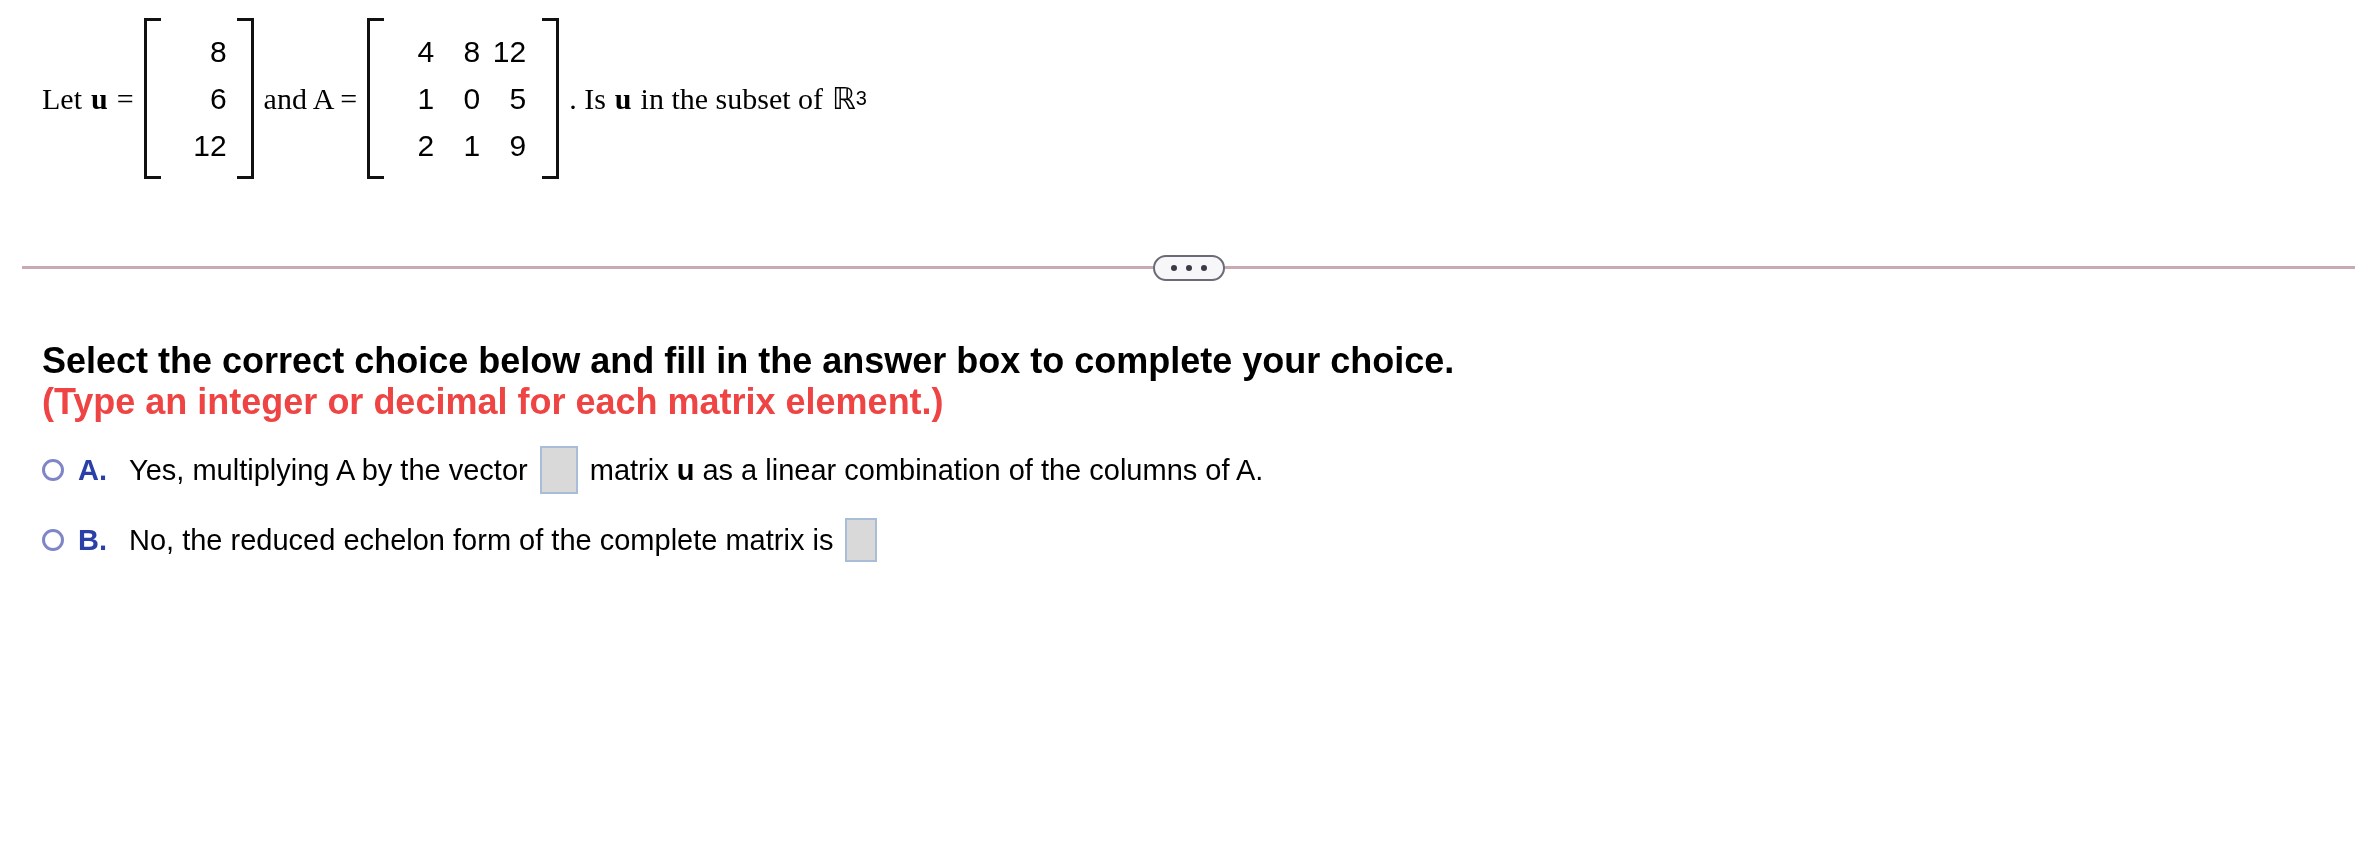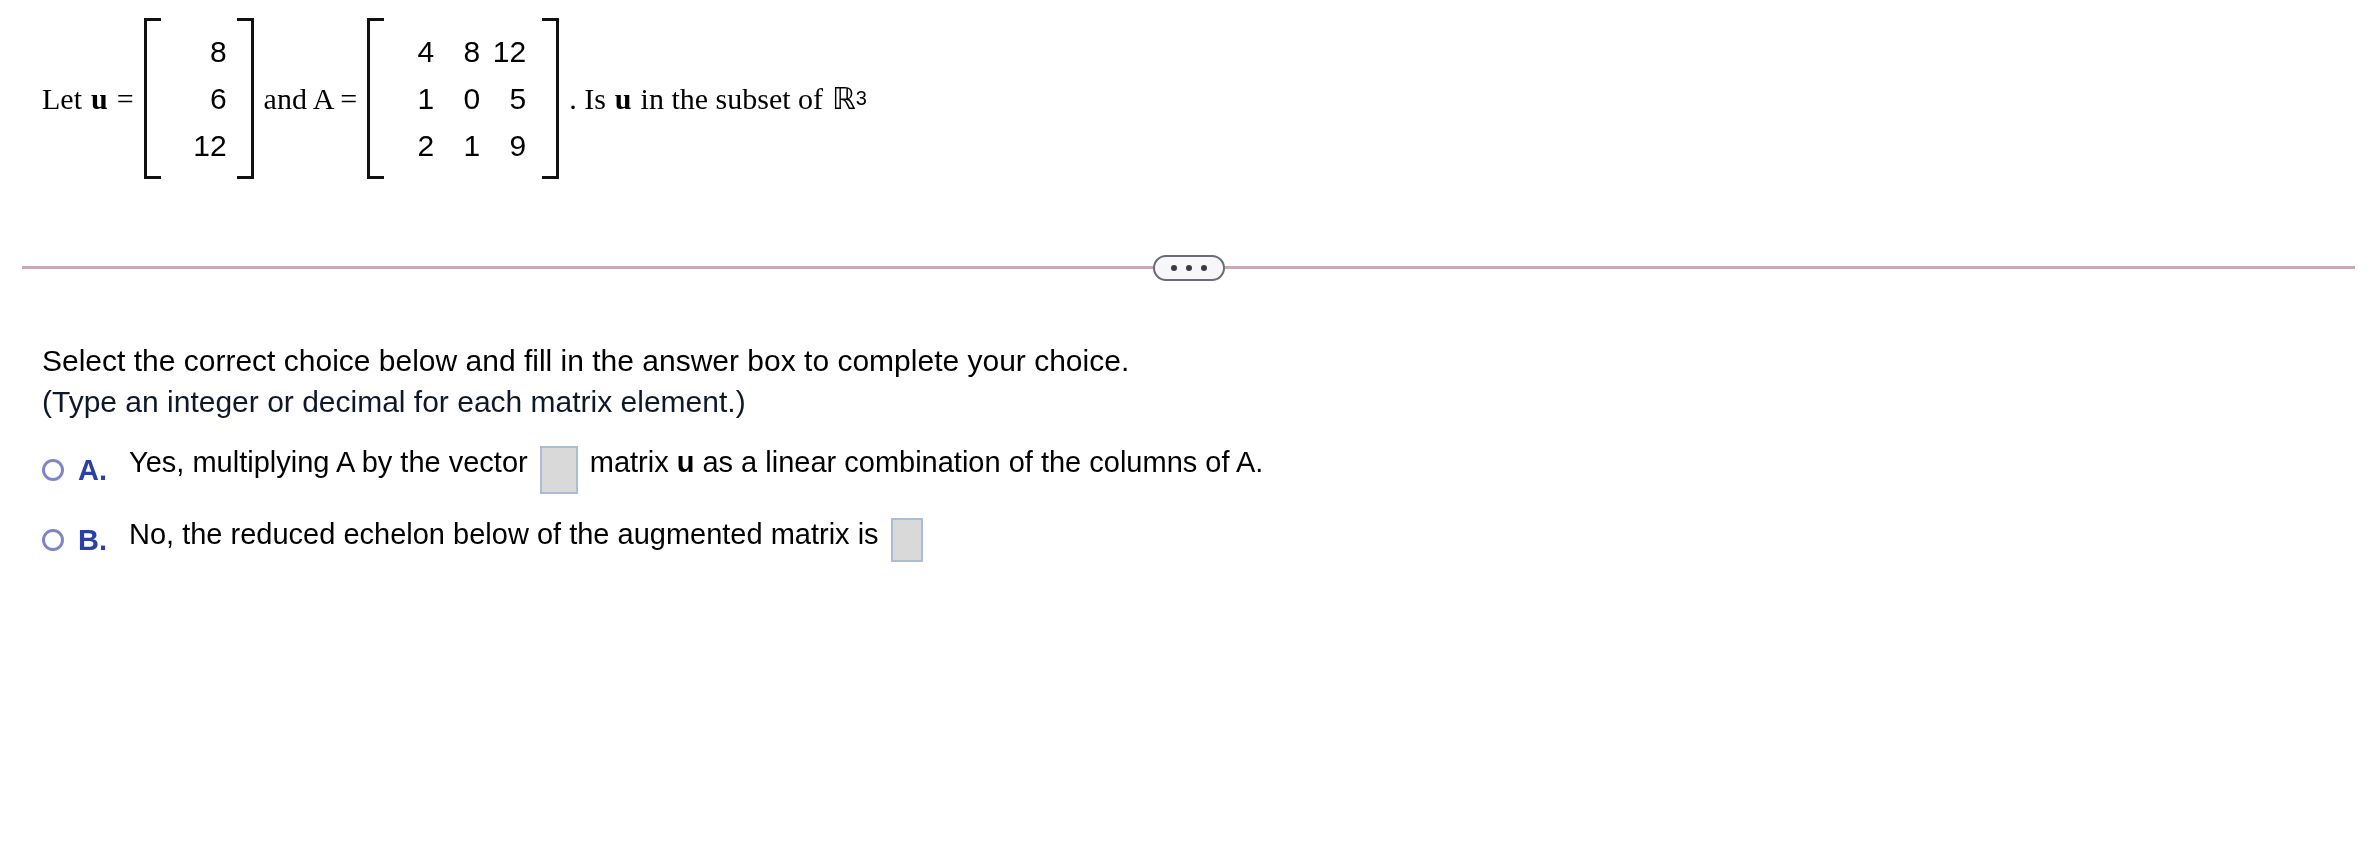--- a/index.html
+++ b/index.html
@@ -111,25 +111,26 @@
   }
 
   
   .answer-area {
     position: absolute;
     left: 42px;
     top: 340px;
     width: 2290px;
   }
   .instruction {
-    font-size: 30px;
+    font-size: 36px;
     line-height: 41px;
     color: #000000;
-  }
-  .instruction.hint { color: #0f172a; }
+    font-weight: bold;
+  }
+  .instruction.hint { color: #ef4444; }
 
   .choice {
     display: flex;
     align-items: center;
     margin-top: 24px;
     white-space: nowrap;
   }
   .choice:first-of-type { margin-top: 36px; }
 
   .radio {
@@ -145,21 +146,21 @@
   }
   .choice-letter {
     color: #2b3fa8;
     font-weight: bold;
     font-size: 29px;
     margin-right: 22px;
   }
   .choice-text {
     font-size: 29px;
     display: flex;
-    align-items: flex-start;
+    align-items: center;
   }
   .bold-u { font-weight: bold; }
 
   .answer-box {
     display: inline-block;
     background: #d9d9d9;
     border: 2px solid #a9bcd8;
     box-sizing: border-box;
     cursor: pointer;
     vertical-align: middle;
@@ -256,18 +257,18 @@
       <span class="bold-u">u</span>
       <span class="nowrap-gap"></span>
       <span>as a linear combination of the columns of A.</span>
     </span>
   </div>
 
   <div class="choice">
     <span class="radio"></span>
     <span class="choice-letter">B.</span>
     <span class="choice-text">
-      <span>No, the reduced echelon below of the augmented matrix is</span>
+      <span>No, the reduced echelon form of the complete matrix is</span>
       <span class="answer-box matrix-box"></span>
     </span>
   </div>
 
 </div>
 
 </body></html>

